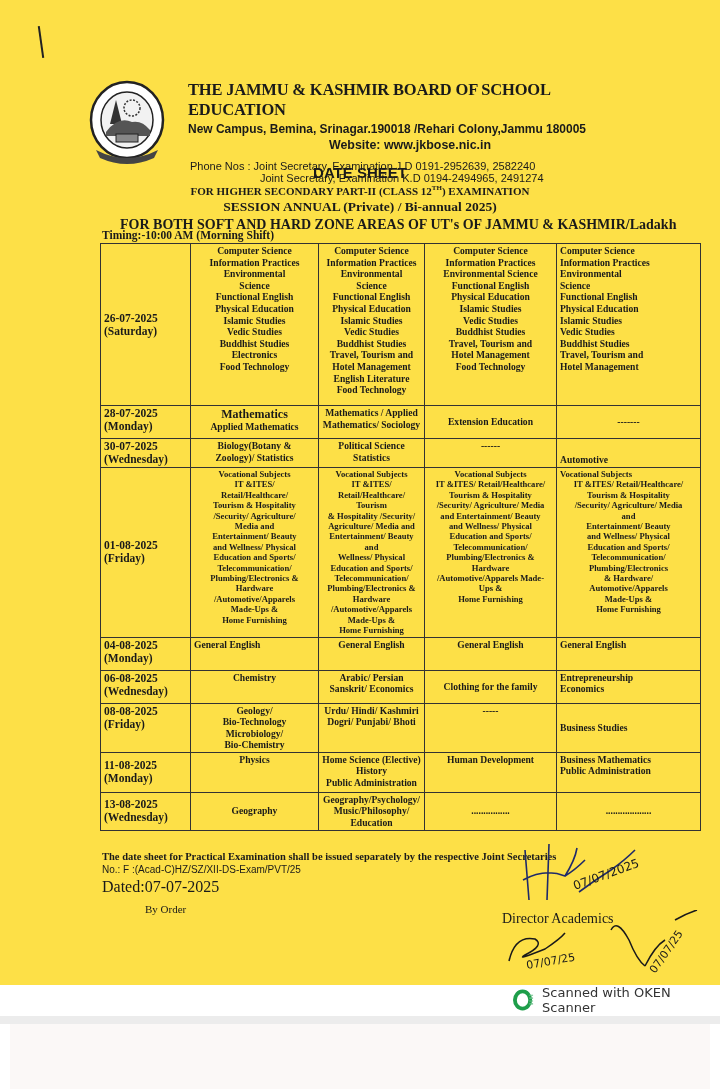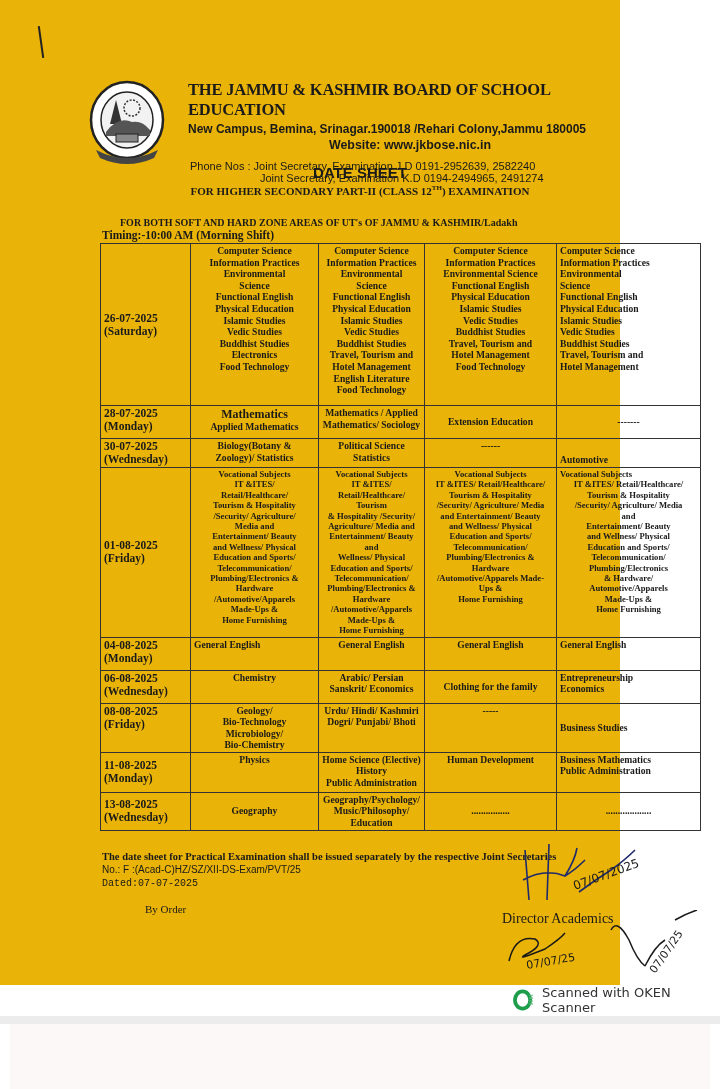--- a/index.html
+++ b/index.html
@@ -1,45 +1,45 @@
 <!DOCTYPE html>
 <html><head>
 <meta charset="utf-8">
 <style>
   html, body { margin:0; padding:0; }
   body { width:720px; height:1089px; background:#ffffff; position:relative; overflow:hidden;
          font-family:"Liberation Serif", serif; color:#1a1a1a; }
-  .page { position:absolute; left:0; top:0; width:620px; height:985px; background:#eab308; }
+  .page { position:absolute; left:0; top:0; width:720px; height:985px; background:#fde047; }
   .pen-mark { position:absolute; left:40px; top:26px; width:2px; height:32px; background:#222;
               transform:rotate(-8deg); }
   .logo { position:absolute; left:88px; top:80px; width:78px; height:86px; }
   .hdr { position:absolute; left:180px; top:80px; width:460px; text-align:center; }
   .hdr .board { font-family:"Liberation Serif", serif; font-weight:bold; font-size:16.5px; letter-spacing:-0.2px; text-align:left; margin-left:8px; }
   .hdr .addr { font-family:"Liberation Sans", sans-serif; font-weight:bold; font-size:13px; text-align:left; margin-left:8px; margin-top:1px; transform:scaleX(0.92); transform-origin:left; white-space:nowrap; }
   .hdr .web { font-family:"Liberation Sans", sans-serif; font-weight:bold; font-size:13.5px; margin-top:1px; transform:scaleX(0.92); }
   .hdr .ph1 { font-family:"Liberation Sans", sans-serif; font-size:11px; text-align:left; margin-left:10px; margin-top:8px; white-space:nowrap; }
   .hdr .ph2 { font-family:"Liberation Sans", sans-serif; font-size:11px; text-align:left; margin-left:80px; white-space:nowrap; }
   .title { position:absolute; left:0; width:720px; top:164px; text-align:center; font-family:"Liberation Sans", sans-serif; font-weight:bold; font-size:15px; }
   .sub1 { position:absolute; left:0; width:720px; top:184px; text-align:center; font-weight:bold; font-size:11px; }
   .sub2 { position:absolute; left:0; width:720px; top:199px; text-align:center; font-weight:bold; font-size:13.5px; }
-  .sub3 { position:absolute; left:120px; top:217px; font-weight:bold; font-size:10px; white-space:nowrap; }
+  .sub3 { position:absolute; left:120px; top:217px; font-weight:bold; font-size:14px; white-space:nowrap; }
   .timing { position:absolute; left:102px; top:229px; font-weight:bold; font-size:11.5px; white-space:nowrap; }
   table.ds { position:absolute; left:100px; top:243px; width:600px; border-collapse:collapse; table-layout:fixed; }
   table.ds td, table.ds th { border:1px solid #333; vertical-align:top; font-size:9.6px; line-height:11.6px; font-weight:bold; padding:1px 3px; }
   table.ds th { font-size:10.5px; text-align:left; height:26px; }
   .c { text-align:center; }
   .l { text-align:left; }
   .date { font-size:11.5px; line-height:13px; font-weight:bold; }
   .big { font-size:11px; line-height:13px; }
   .lg { font-size:12px; line-height:14px; }
   .u { }
   .mid { vertical-align:middle !important; }
   .foot1 { position:absolute; left:102px; top:851px; font-weight:bold; font-size:10.5px; white-space:nowrap; }
   .foot2 { position:absolute; left:102px; top:864px; font-family:"Liberation Sans", sans-serif; font-size:10px; white-space:nowrap; }
-  .foot3 { position:absolute; left:102px; top:878px; font-family:Liberation Mono, monospace; font-size:10px; white-space:nowrap; }
+  .foot3 { position:absolute; left:102px; top:878px; font-family:Liberation Serif, serif; font-size:16px; white-space:nowrap; }
   .byorder { position:absolute; left:145px; top:903px; font-size:11px; }
   .director { position:absolute; left:502px; top:911px; font-size:14px; }
   .sig { position:absolute; }
   .scanner { position:absolute; left:485px; top:985px; display:flex; align-items:center; gap:8px;
              font-family:"DejaVu Sans", sans-serif; font-size:13px; color:#333;padding-left:28px; }
   .divider { position:absolute; left:0; top:1016px; width:720px; height:8px; background:#ececec; }
   .next-page { position:absolute; left:10px; top:1024px; width:700px; height:65px; background:#fbf8f7; }
 </style>
 </head>
 <body>
@@ -60,20 +60,21 @@
   <div class="hdr">
     <div class="board">THE JAMMU &amp; KASHMIR BOARD OF SCHOOL EDUCATION</div>
     <div class="addr">New Campus, Bemina, Srinagar.190018 /Rehari Colony,Jammu 180005</div>
     <div class="web">Website: www.jkbose.nic.in</div>
     <div class="ph1">Phone  Nos : Joint Secretary, Examination J.D  0191-2952639, 2582240</div>
     <div class="ph2">Joint Secretary, Examination K.D 0194-2494965, 2491274</div>
   </div>
 
   <div class="title">DATE SHEET</div>
   <div class="sub1">FOR HIGHER SECONDARY PART-II (CLASS 12<sup style="font-size:7px">TH</sup>) EXAMINATION</div>
+  <div class="sub2">SESSION ANNUAL (Private) / Bi-annual 2025)</div>
   <div class="sub3">FOR BOTH SOFT AND HARD ZONE AREAS OF UT's OF JAMMU &amp; KASHMIR/Ladakh</div>
   <div class="timing">Timing:-10:00 AM    (Morning Shift)</div>
 
   <table class="ds">
     <colgroup>
       <col style="width:90px">
         <col style="width:128px">
         <col style="width:106px">
         <col style="width:132px">
         <col style="width:144px">

